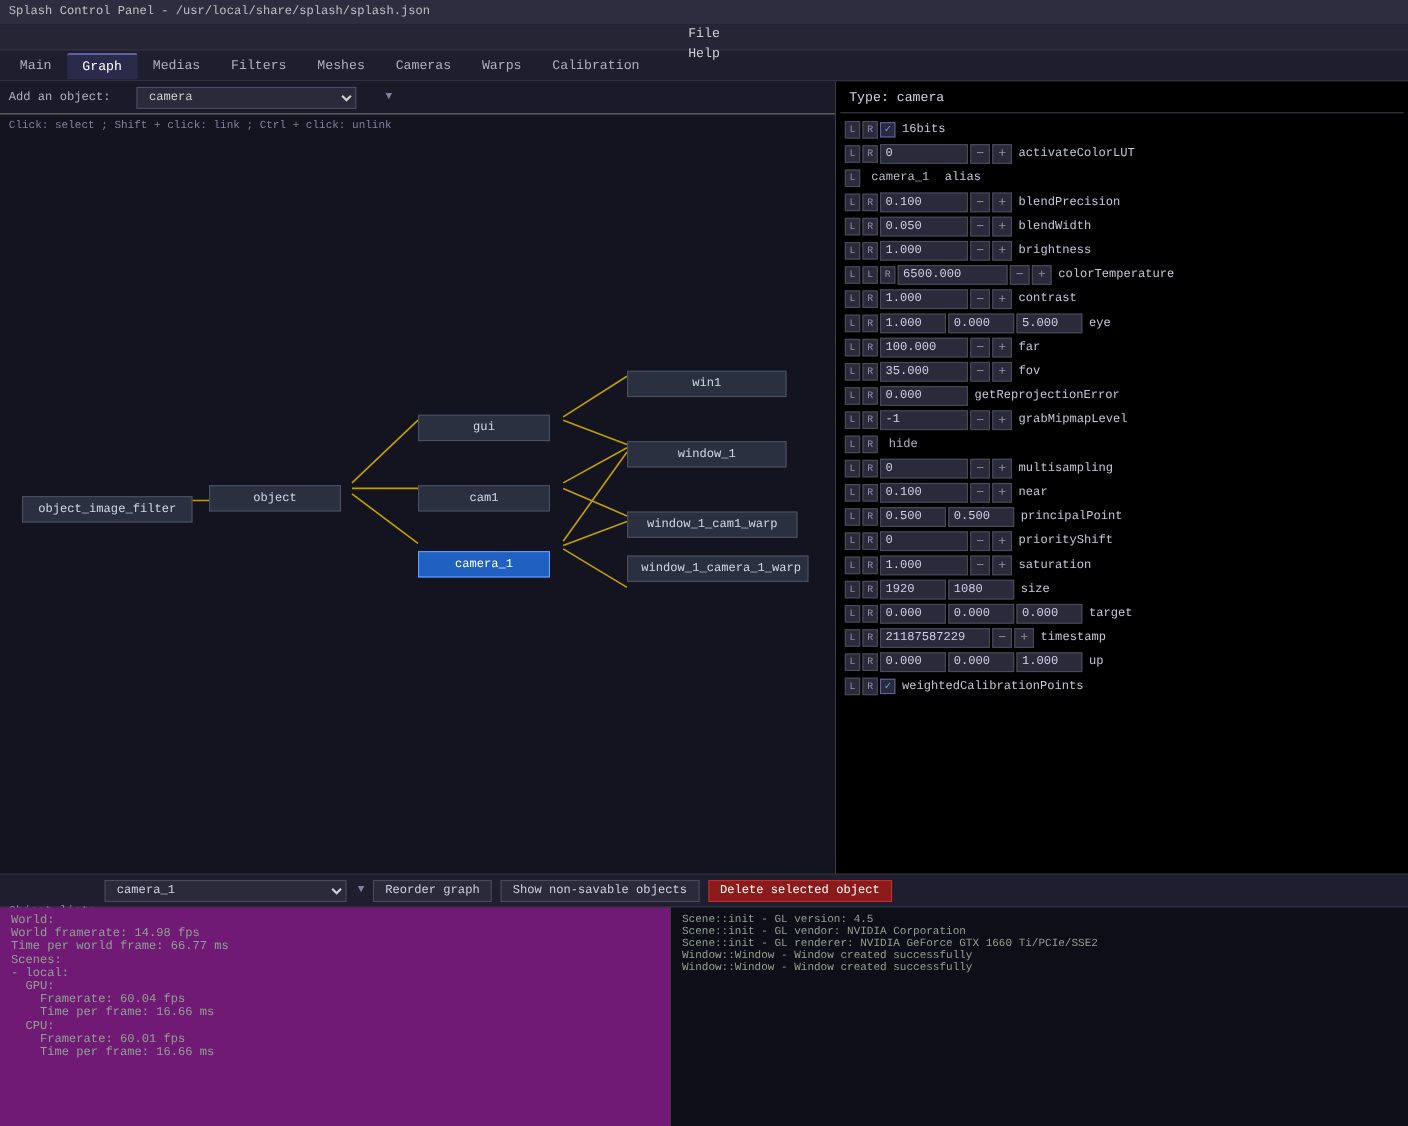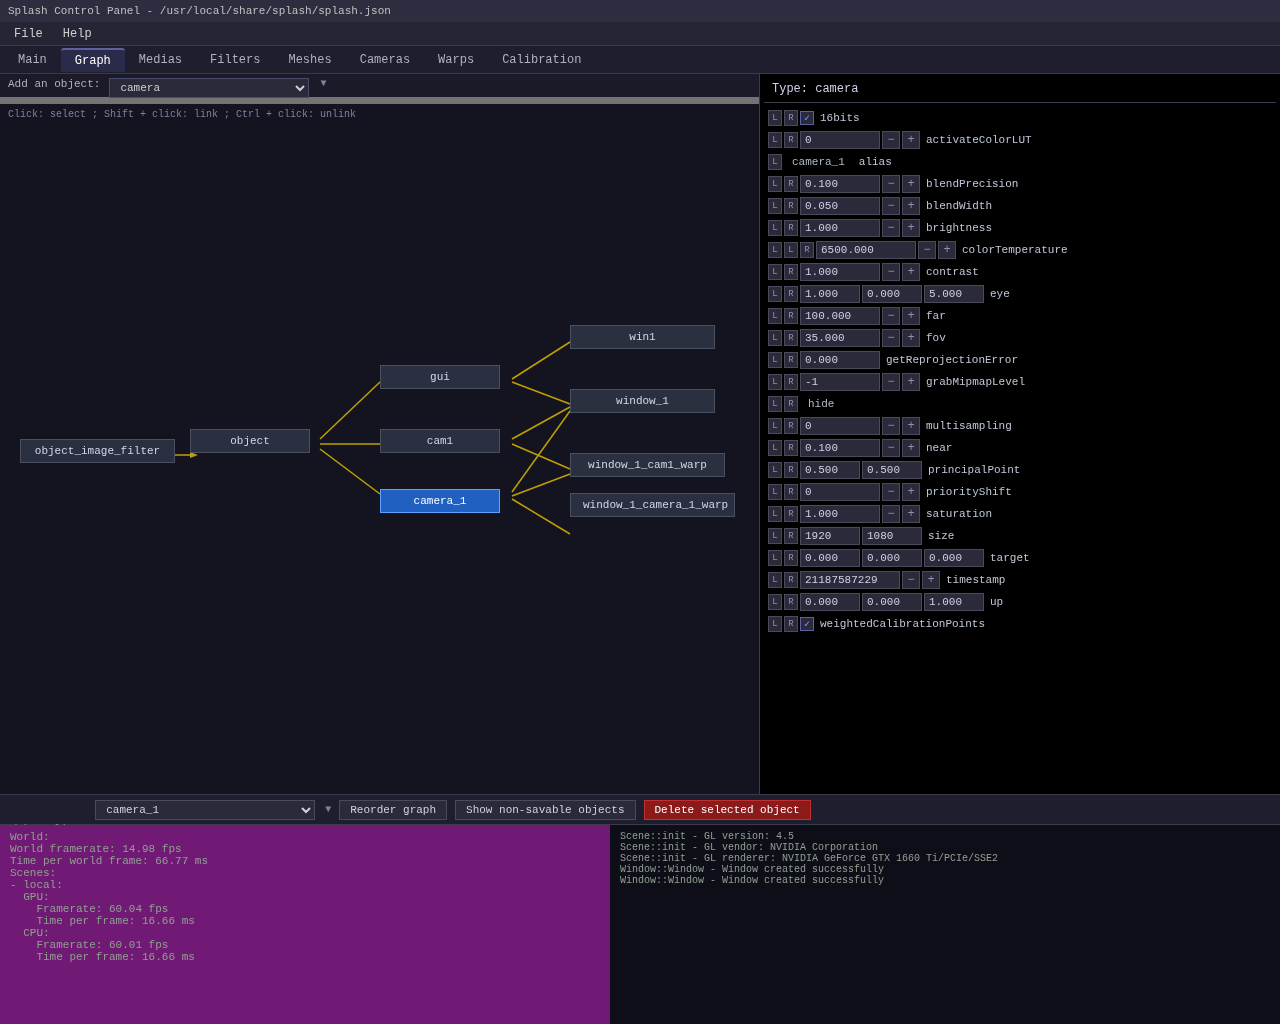--- a/index.html
+++ b/index.html
@@ -23,20 +23,21 @@
       align-items: center;
     }
     
     #menubar {
       background: #252535;
       display: flex;
       align-items: center;
       height: 24px;
       padding: 0 4px;
       border-bottom: 1px solid #3a3a4a;
+      flex-direction: column;
     }
     .menu-item {
       color: #d0d0d0;
       padding: 2px 10px;
       cursor: pointer;
       font-size: 12px;
     }
     
     #tabbar {
       background: #1e1e2e;
@@ -67,26 +68,26 @@
     #graph-area {
       flex: 1;
       background: #141420;
       position: relative;
       border-right: 1px solid #3a3a4a;
       overflow: hidden;
     }
     
     #graph-controls {
       display: flex;
-      align-items: flex-start;
+      align-items: center;
       padding: 4px 8px;
       background: #1a1a28;
-      border-bottom: 7px solid #737373;
+      border-bottom: 1px solid #737373;
       height: 30px;
-      gap: 9px;
+      gap: 24px;
     }
     #graph-controls label { color: #b0b0c0; font-size: 11px; }
     #add-object-select {
       background: #2a2a3a;
       color: #d0d0d0;
       border: 1px solid #4a4a6a;
       padding: 2px 6px;
       font-size: 11px;
       width: 200px;
       font-family: 'Courier New', monospace;
@@ -115,20 +116,21 @@
       position: absolute;
       background: #2a3040;
       border: 1px solid #4a5060;
       color: #d0d8e8;
       padding: 5px 12px;
       font-size: 11px;
       cursor: pointer;
       min-width: 100px;
       text-align: center;
       white-space: nowrap;
+      margin-top: 12px;
     }
     .graph-node.selected {
       background: #2060c0;
       border-color: #60a0ff;
       color: #ffffff;
     }
     
     #props-panel {
       width: 520px;
       background: #000000;

